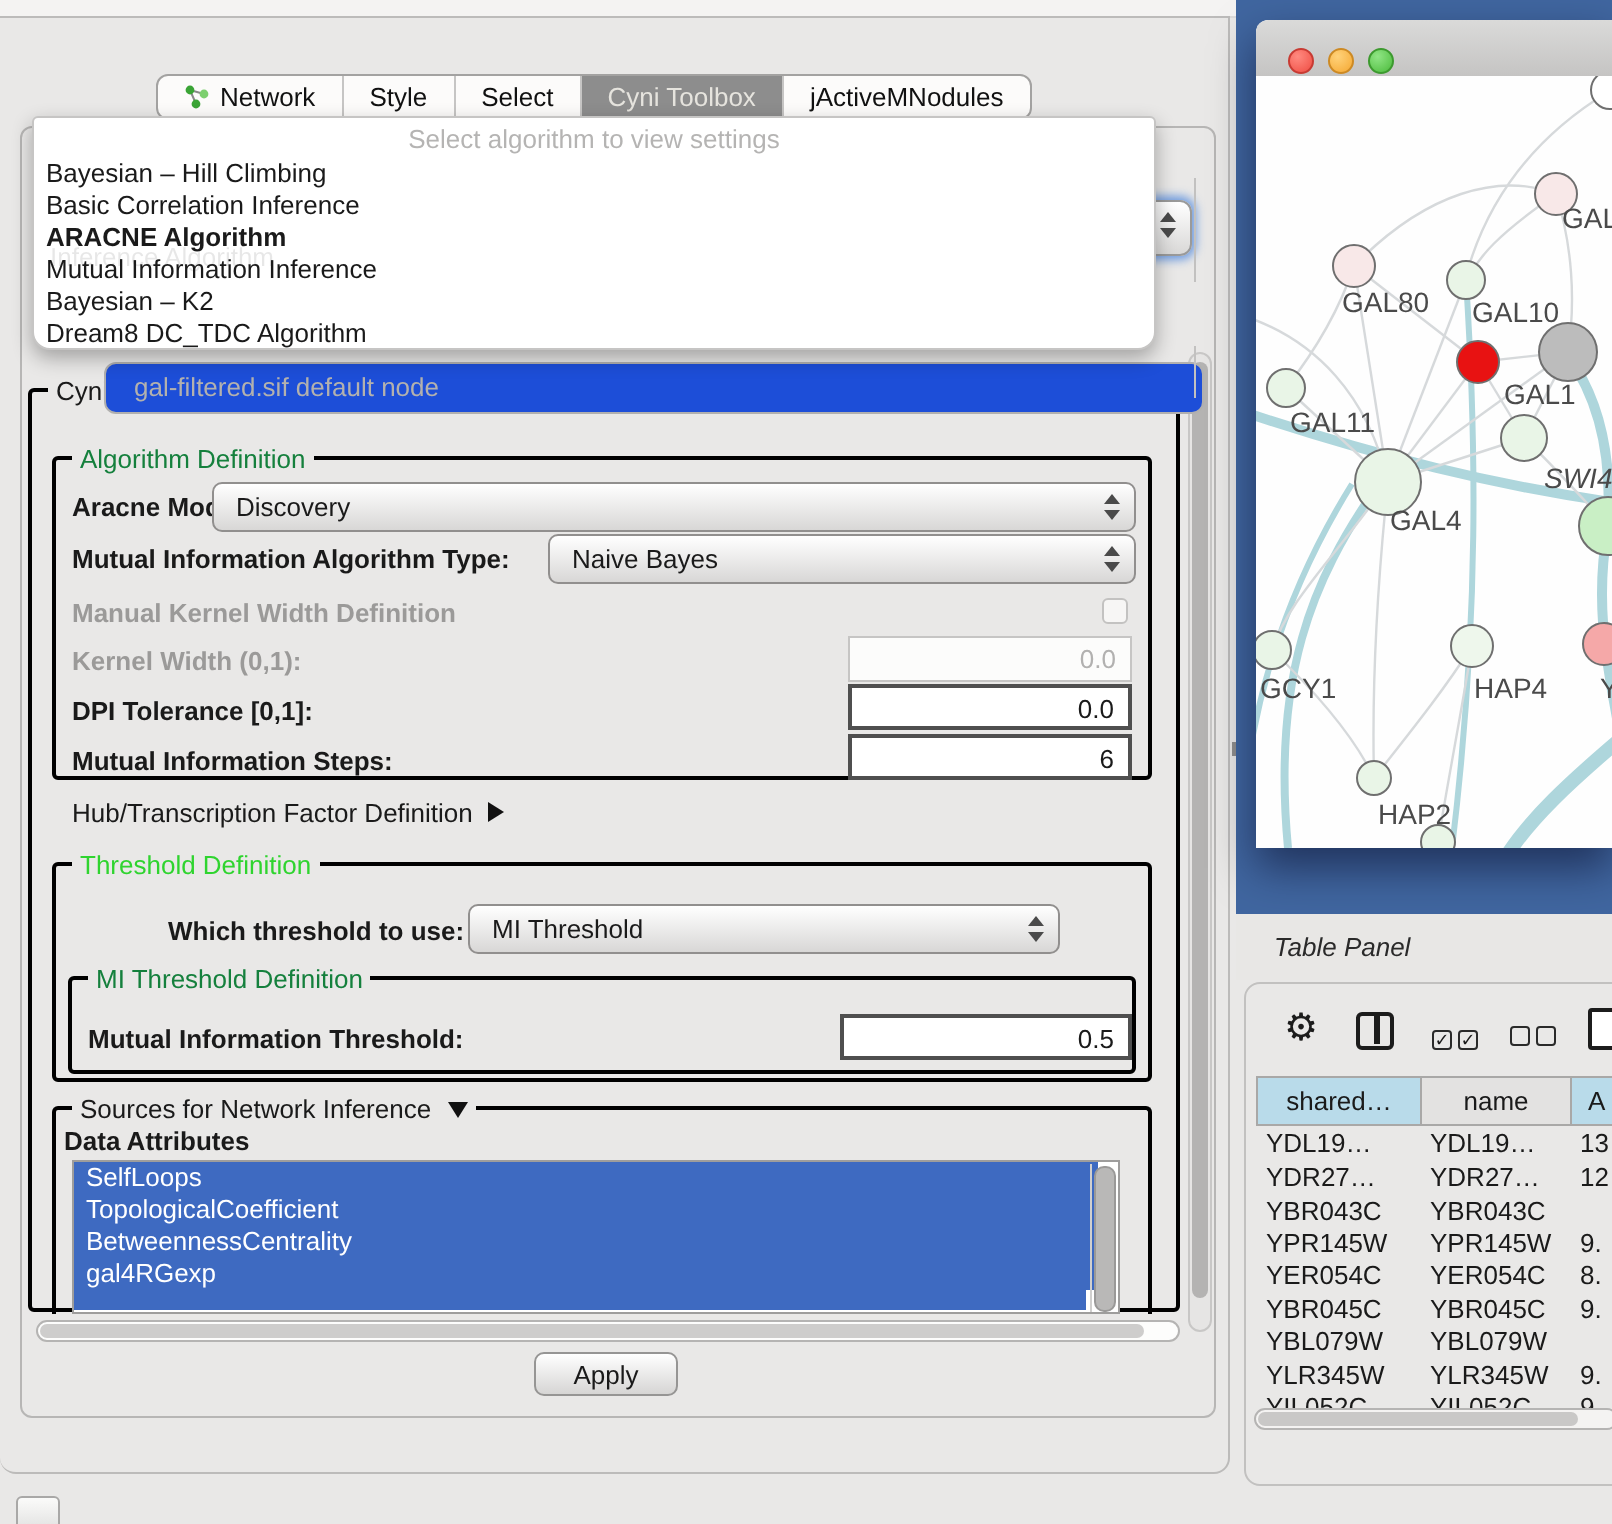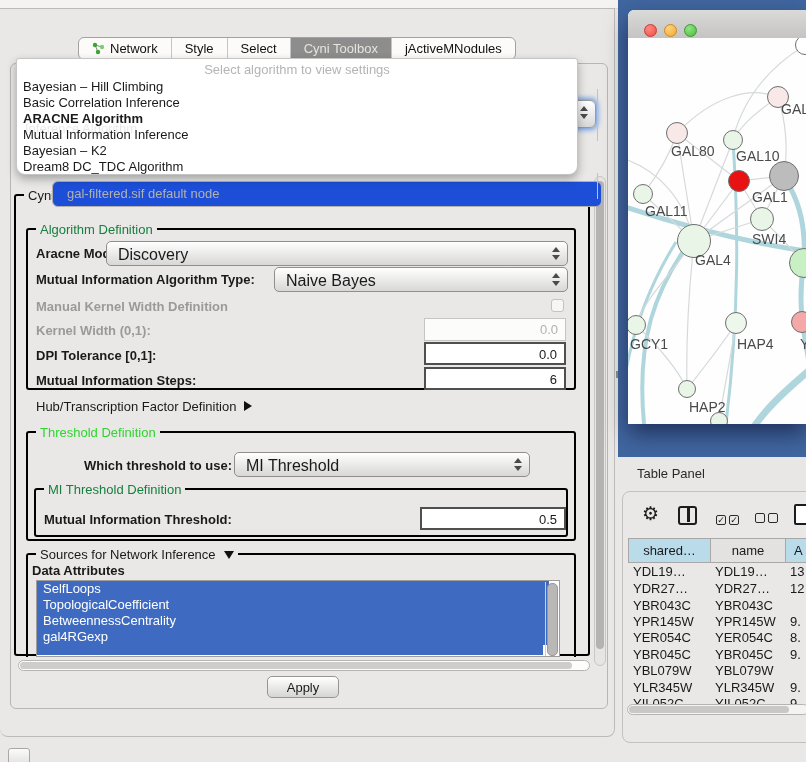--- a/index.html
+++ b/index.html
@@ -40,21 +40,21 @@
   .popup .it{position:absolute;left:4px;height:16px;line-height:16px;padding-left:2px;width:550px;}
   .popup .ghost{position:absolute;left:8px;top:62px;color:#000;opacity:.09;}
   
   .gbox{border:2px solid #000000;border-radius:3px;box-sizing:border-box;}
   .gtitle{position:absolute;top:-8px;left:8px;background:#e9e8e7;padding:0 4px;font-size:13px;line-height:15px;}
   .blue{color:#15803d;} .green{color:#2fd42f;}
   .bold{font-weight:bold;}
   .gray{color:#9b9a99;}
   
   .combo{background:linear-gradient(#ffffff,#d8d7d6);border:1px solid #918f8e;border-radius:5px;box-sizing:border-box;height:25px;}
-  .combo .val{position:absolute;left:11px;top:4px;font-size:16px;}
+  .combo .val{position:absolute;left:11px;top:4px;font-size:13px;}
   .stepper{position:absolute;right:6px;top:5px;width:9px;height:14px;}
   .stepper .up{width:0;height:0;border-left:4px solid transparent;border-right:4px solid transparent;border-bottom:5px solid #4a4a4a;margin-bottom:3px;}
   .stepper .dn{width:0;height:0;border-left:4px solid transparent;border-right:4px solid transparent;border-top:5px solid #4a4a4a;}
   .field{box-sizing:border-box;height:23px;background:#fff;text-align:right;padding:3px 7px 0 0;font-size:13px;}
   .field.dark{border:2px solid #4f4f4f;}
   .field.lite{border:1px solid #c6c5c4;background:#fcfcfb;color:#b2b1b0;}
   .chk{width:13px;height:13px;border:1px solid #c3c2c1;border-radius:3px;background:#f7f6f5;box-sizing:border-box;}
   .tri-right{display:inline-block;width:0;height:0;border-top:5px solid transparent;border-bottom:5px solid transparent;border-left:8px solid #111;margin-left:8px;}
   .tri-down{display:inline-block;width:0;height:0;border-left:5px solid transparent;border-right:5px solid transparent;border-top:8px solid #111;margin-left:8px;}
   
@@ -77,21 +77,21 @@
   .netwin .tb{position:absolute;left:0;top:0;width:100%;height:28px;background:linear-gradient(#dadad9,#c5c4c3);
               border-bottom:1px solid #9b9a99;border-radius:6px 0 0 0;}
   .tl{position:absolute;top:14px;width:13px;height:13px;border-radius:50%;box-sizing:border-box;}
   .tl.r{left:16px;background:radial-gradient(circle at 35% 30%,#ff8a80,#ef4d43);border:1px solid #c83b33;}
   .tl.y{left:36px;background:radial-gradient(circle at 35% 30%,#ffd27a,#f5a832);border:1px solid #cd8a24;}
   .tl.g{left:56px;background:radial-gradient(circle at 35% 30%,#90e585,#4cbb3c);border:1px solid #3d9a2f;}
   .canvas{position:absolute;left:0;top:28px;width:178px;height:386px;overflow:hidden;background:#fefefe;}
   .node{position:absolute;border-radius:50%;border:1px solid #6f6f6f;box-sizing:border-box;}
   .nlabel{position:absolute;font-size:14px;color:#4a4a4a;white-space:nowrap;}
   
-  .tp-titlebar{left:618px;top:457px;width:188px;height:33px;background:#e8e7e5;}
+  .tp-titlebar{left:618px;top:457px;width:188px;height:33px;background:#e8e7e5;font-style:italic;}
   .tp-title{left:19px;top:9px;color:#2a2a2a;}
   .tp-widget{left:622px;top:491px;width:190px;height:252px;background:#e9e8e7;border:1px solid #c2c1c0;
              border-radius:8px 0 0 8px;box-sizing:border-box;overflow:hidden;}
   .gear{font-size:19px;color:#1c1c1c;}
   .colico{width:19px;height:19px;border:2.5px solid #1c1c1c;border-radius:3px;box-sizing:border-box;}
   .colico i{position:absolute;left:7px;top:0;width:2.5px;height:14px;background:#1c1c1c;}
   .cbx{display:inline-block;width:10px;height:10px;border:1.5px solid #2a2a2a;border-radius:2px;box-sizing:border-box;
        font-size:9px;line-height:8px;text-align:center;margin-right:3px;}
   .docico{width:16px;height:21px;border:2px solid #1c1c1c;border-radius:2px;box-sizing:border-box;background:#fff;}
   .thead{height:25px;box-sizing:border-box;border:1px solid #a9a8a7;font-size:13px;text-align:center;line-height:23px;}
@@ -305,21 +305,21 @@
       <div class="node" style="left:163px;top:273px;width:22px;height:22px;background:#f5a8a8;"></div>
       <div class="node" style="left:50px;top:342px;width:18px;height:18px;background:#e9f5e7;"></div>
       <div class="node" style="left:82px;top:374px;width:18px;height:18px;background:#e9f5e7;"></div>
 
       <span class="nlabel" style="left:153px;top:63px;">GAL</span>
       <span class="nlabel" style="left:43px;top:105px;">GAL80</span>
       <span class="nlabel" style="left:108px;top:110px;">GAL10</span>
       <span class="nlabel" style="left:124px;top:151px;">GAL1</span>
       <span class="nlabel" style="left:17px;top:165px;">GAL11</span>
       <span class="nlabel" style="left:67px;top:214px;">GAL4</span>
-      <span class="nlabel" style="left:124px;top:193px;">SWI4</span>
+      <span class="nlabel" style="left:144px;top:193px;font-style:italic;">SWI4</span>
       <span class="nlabel" style="left:2px;top:298px;">GCY1</span>
       <span class="nlabel" style="left:109px;top:298px;">HAP4</span>
       <span class="nlabel" style="left:172px;top:298px;">Y</span>
       <span class="nlabel" style="left:61px;top:361px;">HAP2</span>
     </div>
   </div>
 </div>
 
 <div class="abs tp-titlebar">
   <span class="abs tp-title">Table Panel</span>

